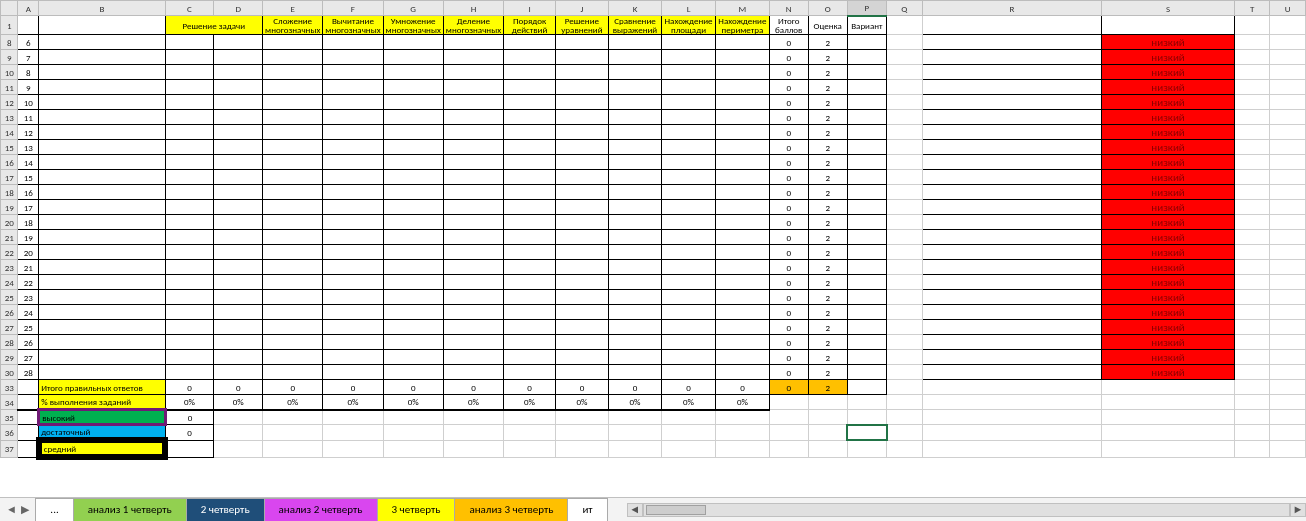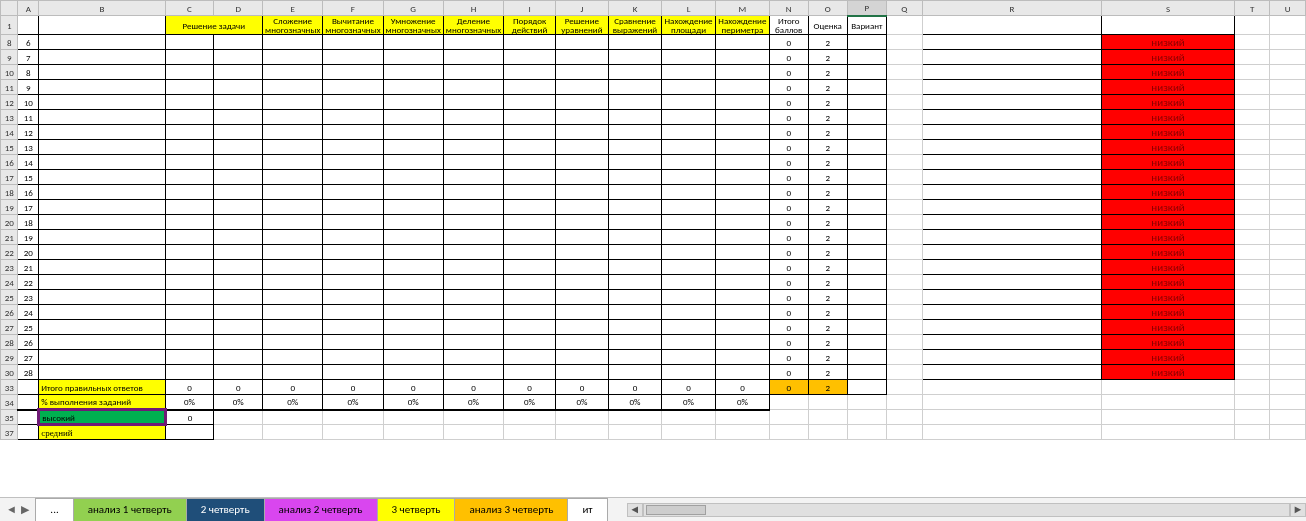--- a/index.html
+++ b/index.html
@@ -39,21 +39,21 @@
   }
   .corner { width: 18px; }
   .row-hdr { width: 18px; text-align: center; }
   .sel-col { background: #d4d4d4; border-bottom: 2px solid #217346; }
   .header-row td { height: 14px; white-space: normal; line-height: 1.0; text-align: center; vertical-align: middle; }
   .yellow { background: #ffff00 !important; border: 1px solid #000; }
   .bordered { border: 1px solid #000; }
   .center { text-align: center; }
   .green-lvl { background: #00b050 !important; border: 3px solid #701a75; }
   .cyan-lvl { background: #00b0f0 !important; border: 1px solid #000; }
-  .yellow-lvl { background: #ffff00 !important; border: 1px solid #000000; font-family: Liberation Serif, serif; }
+  .yellow-lvl { background: #ffff00 !important; border: 6px solid #000000; }
   .orange-cell { background: #ffc000 !important; border: 1px solid #000; }
   .red-cell { background: #ff0000 !important; color: #8b0000; text-align: center; border: 1px solid #000; font-size: 11px; }
   .thick-bottom { border-bottom: 2px solid #000 !important; }
   .active-cell { border: 2px solid #217346 !important; }
 
   
   .cA{width:22px}.cB{width:130px}.cC{width:54px}.cD{width:54px}.cE{width:54px}.cF{width:54px}
   .cG{width:54px}.cH{width:54px}.cI{width:54px}.cJ{width:54px}.cK{width:54px}.cL{width:54px}
   .cM{width:54px}.cN{width:40px}.cO{width:40px}.cP{width:40px}.cQ{width:40px}.cR{width:210px}
   .cS{width:150px}.cT{width:40px}.cU{width:40px}
@@ -792,20 +792,44 @@
     <td class="cN"></td>
           <td class="cO"></td>
           <td class="cP"></td>
     <td class="cQ"></td>
           <td class="cR"></td>
           <td class="cS"></td>
           <td class="cT"></td>
           <td class="cU"></td>
   </tr>
 
+  <tr>
+    <th class="row-hdr">36</th>
+    <td class="cA bordered"></td>
+    <td class="cB cyan-lvl">достаточный</td>
+    <td class="cC bordered center">0</td>
+    <td class="cD"></td>
+          <td class="cE"></td>
+          <td class="cF"></td>
+          <td class="cG"></td>
+          <td class="cH"></td>
+    <td class="cI"></td>
+          <td class="cJ"></td>
+          <td class="cK"></td>
+          <td class="cL"></td>
+          <td class="cM"></td>
+    <td class="cN"></td>
+          <td class="cO"></td>
+    <td class="cP active-cell"></td>
+    <td class="cQ"></td>
+          <td class="cR"></td>
+          <td class="cS"></td>
+          <td class="cT"></td>
+          <td class="cU"></td>
+  </tr>
 
   <tr>
     <th class="row-hdr">37</th>
     <td class="cA bordered"></td>
     <td class="cB yellow-lvl">средний</td>
     <td class="cC bordered center"></td>
     <td class="cD"></td>
           <td class="cE"></td>
           <td class="cF"></td>
           <td class="cG"></td>

